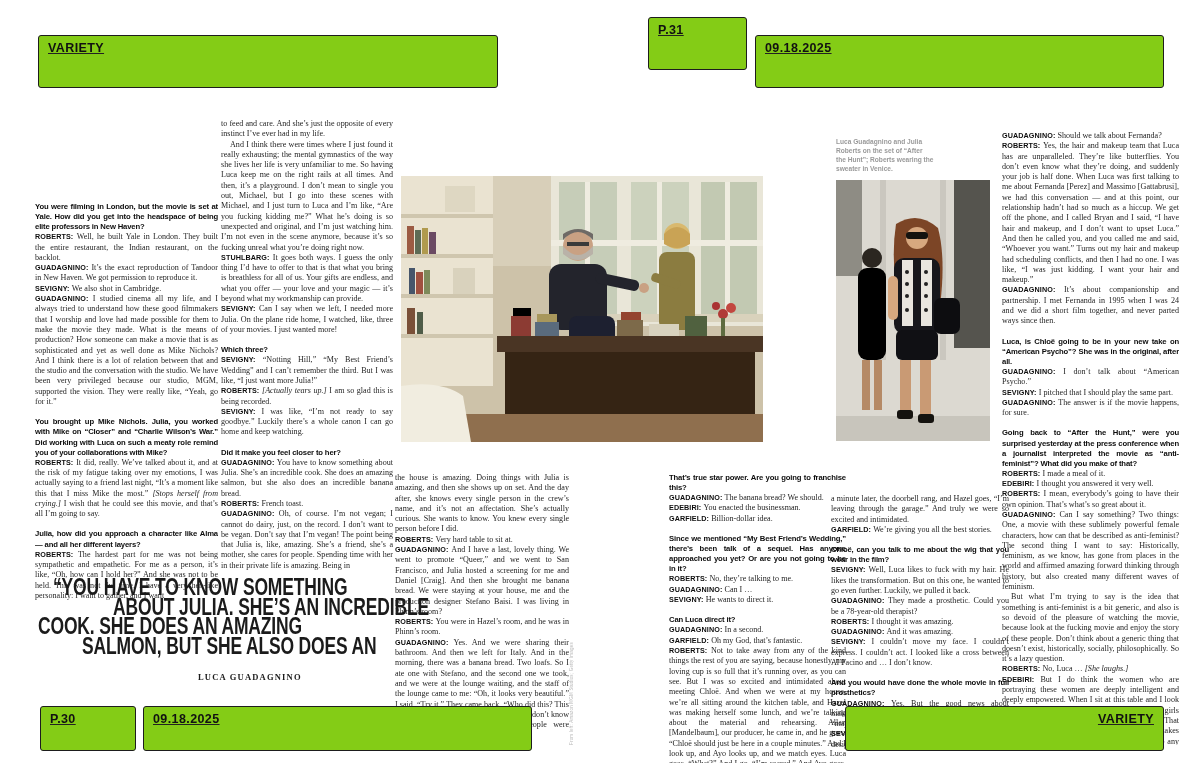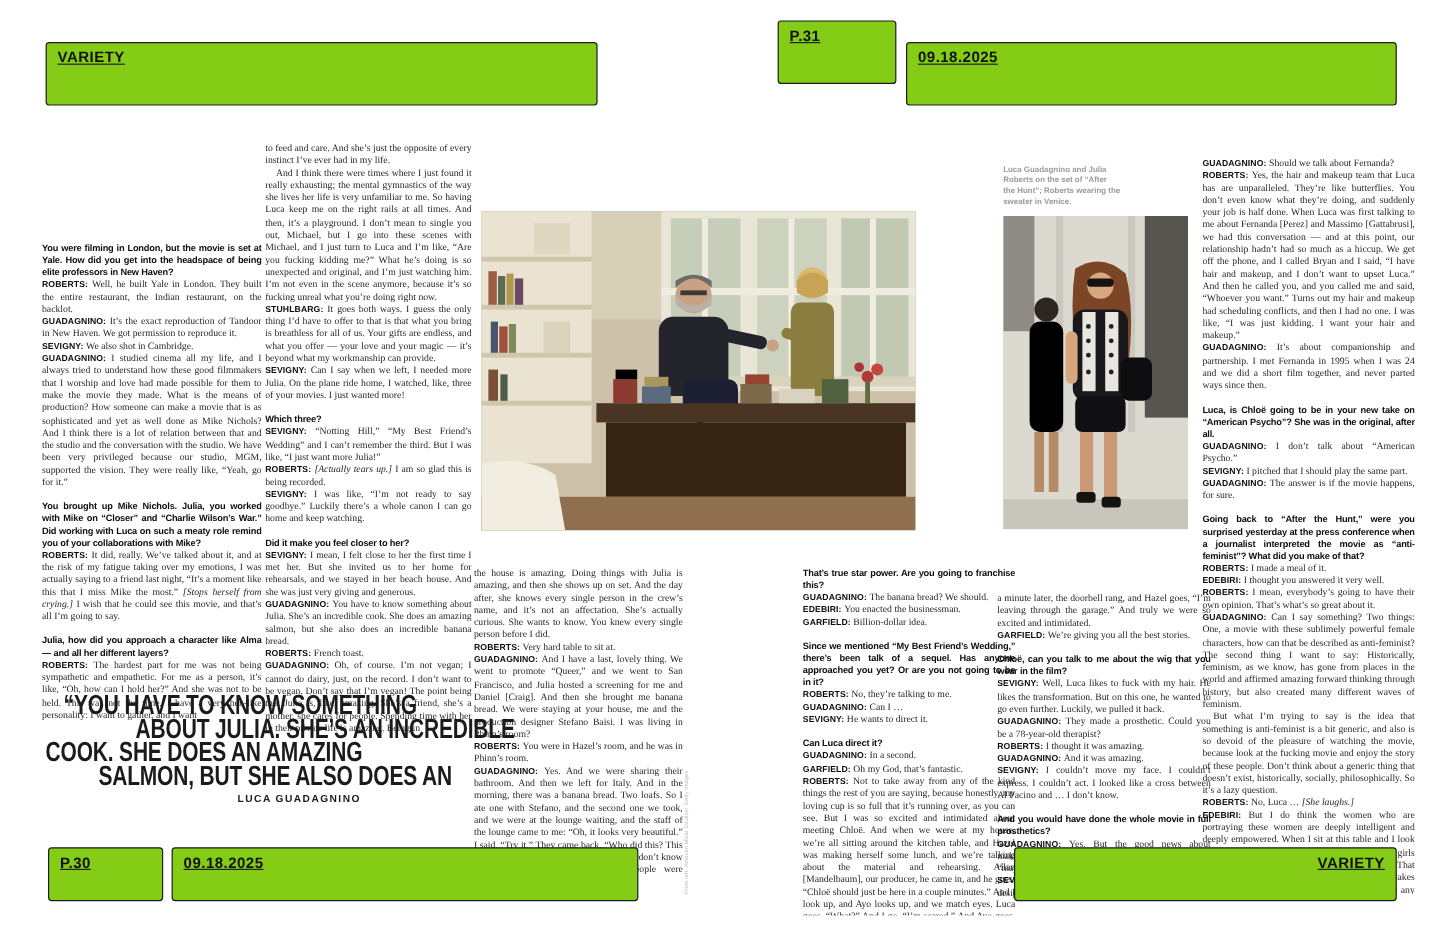--- a/index.html
+++ b/index.html
@@ -21,22 +21,22 @@
            font-weight:700;font-size:6.6px;line-height:9px;color:#9a9a9a;text-align:left;}
   .pullquote{position:absolute;left:38px;top:578px;width:360px;color:#1b1b1b;}
   .pq-line{font-family:"Liberation Sans",sans-serif;font-weight:700;font-size:23px;line-height:19.5px;
            white-space:nowrap;}
   .pq-line>span{display:inline-block;transform:scaleX(.76);transform-origin:left center;letter-spacing:-.2px;}
   .pq-line:nth-child(1){padding-left:15px;}
   .pq-line:nth-child(2){padding-left:75px;}
   .pq-line:nth-child(3){padding-left:0;}
   .pq-line:nth-child(4){padding-left:44px;}
   .pq-line:nth-child(5){padding-left:17px;}
-  .pq-attr{font-family:Liberation Sans, sans-serif;font-weight:700;font-size:8.5px;letter-spacing:1.2px;
-           margin-top:4px;padding-left:160px;color:#1b1b1b;}
+  .pq-attr{font-family:Liberation Serif, serif;font-weight:700;font-size:8.5px;letter-spacing:1.2px;
+           margin-top:16px;padding-left:160px;color:#1b1b1b;}
   .credit{position:absolute;left:569px;top:600px;height:145px;writing-mode:vertical-rl;
           transform:rotate(180deg);font-family:"Liberation Sans",sans-serif;font-size:4.5px;
           color:#b8b8b8;letter-spacing:.2px;}
   svg{display:block;}
 </style>
 </head>
 <body>
 
 <div class="box" style="left:38px;top:35px;width:458px;height:51px;">
   <span class="boxlabel">VARIETY</span>
@@ -62,21 +62,20 @@
 <div class="col" style="left:221px;top:91px;width:172px;height:622px;">
     <p class="a">to feed and care. And she’s just the opposite of every instinct I’ve ever had in my life.</p>
     <p class="a ind">And I think there were times where I just found it really exhausting; the mental gymnastics of the way she lives her life is very unfamiliar to me. So having Luca keep me on the right rails at all times. And then, it’s a playground. I don’t mean to single you out, Michael, but I go into these scenes with Michael, and I just turn to Luca and I’m like, “Are you fucking kidding me?” What he’s doing is so unexpected and original, and I’m just watching him. I’m not even in the scene anymore, because it’s so fucking unreal what you’re doing right now.</p>
     <p class="a"><span class="spk">STUHLBARG: </span>It goes both ways. I guess the only thing I’d have to offer to that is that what you bring is breathless for all of us. Your gifts are endless, and what you offer — your love and your magic — it’s beyond what my workmanship can provide.</p>
     <p class="a"><span class="spk">SEVIGNY: </span>Can I say when we left, I needed more Julia. On the plane ride home, I watched, like, three of your movies. I just wanted more!</p>
     <p class="q">Which three?</p>
     <p class="a"><span class="spk">SEVIGNY: </span>“Notting Hill,” “My Best Friend’s Wedding” and I can’t remember the third. But I was like, “I just want more Julia!”</p>
     <p class="a"><span class="spk">ROBERTS: </span><i>[Actually tears up.]</i> I am so glad this is being recorded.</p>
     <p class="a"><span class="spk">SEVIGNY: </span>I was like, “I’m not ready to say goodbye.” Luckily there’s a whole canon I can go home and keep watching.</p>
     <p class="q">Did it make you feel closer to her?</p>
-    <p class="a"><span class="spk">SEVIGNY: </span>I mean, I felt close to her the first time I met her. But she invited us to her home for rehearsals, and we stayed in her beach house. And she was just very giving and generous.</p>
     <p class="a"><span class="spk">GUADAGNINO: </span>You have to know something about Julia. She’s an incredible cook. She does an amazing salmon, but she also does an incredible banana bread.</p>
     <p class="a"><span class="spk">ROBERTS: </span>French toast.</p>
     <p class="a"><span class="spk">GUADAGNINO: </span>Oh, of course. I’m not vegan; I cannot do dairy, just, on the record. I don’t want to be vegan. Don’t say that I’m vegan! The point being that Julia is, like, amazing. She’s a friend, she’s a mother, she cares for people. Spending time with her in their private life is amazing. Being in</p>
   </div>
 <div class="col" style="left:395px;top:445px;width:174px;height:262px;">
     <p class="a">the house is amazing. Doing things with Julia is amazing, and then she shows up on set. And the day after, she knows every single person in the crew’s name, and it’s not an affectation. She’s actually curious. She wants to know. You knew every single person before I did.</p>
     <p class="a"><span class="spk">ROBERTS: </span>Very hard table to sit at.</p>
     <p class="a"><span class="spk">GUADAGNINO: </span>And I have a last, lovely thing. We went to promote “Queer,” and we went to San Francisco, and Julia hosted a screening for me and Daniel [Craig]. And then she brought me banana bread. We were staying at your house, me and the production designer Stefano Baisi. I was living in Phinn’s room?</p>
     <p class="a"><span class="spk">ROBERTS: </span>You were in Hazel’s room, and he was in Phinn’s room.</p>
     <p class="a"><span class="spk">GUADAGNINO: </span>Yes. And we were sharing their bathroom. And then we left for Italy. And in the morning, there was a banana bread. Two loafs. So I ate one with Stefano, and the second one we took, and we were at the lounge waiting, and the staff of the lounge came to me: “Oh, it looks very beautiful.” I said, “Try it.” They came back, “Who did this? This is the most beautiful banana bread.” They don’t know it was Julia’s banana bread, but people were starstruck by the banana bread.</p>

